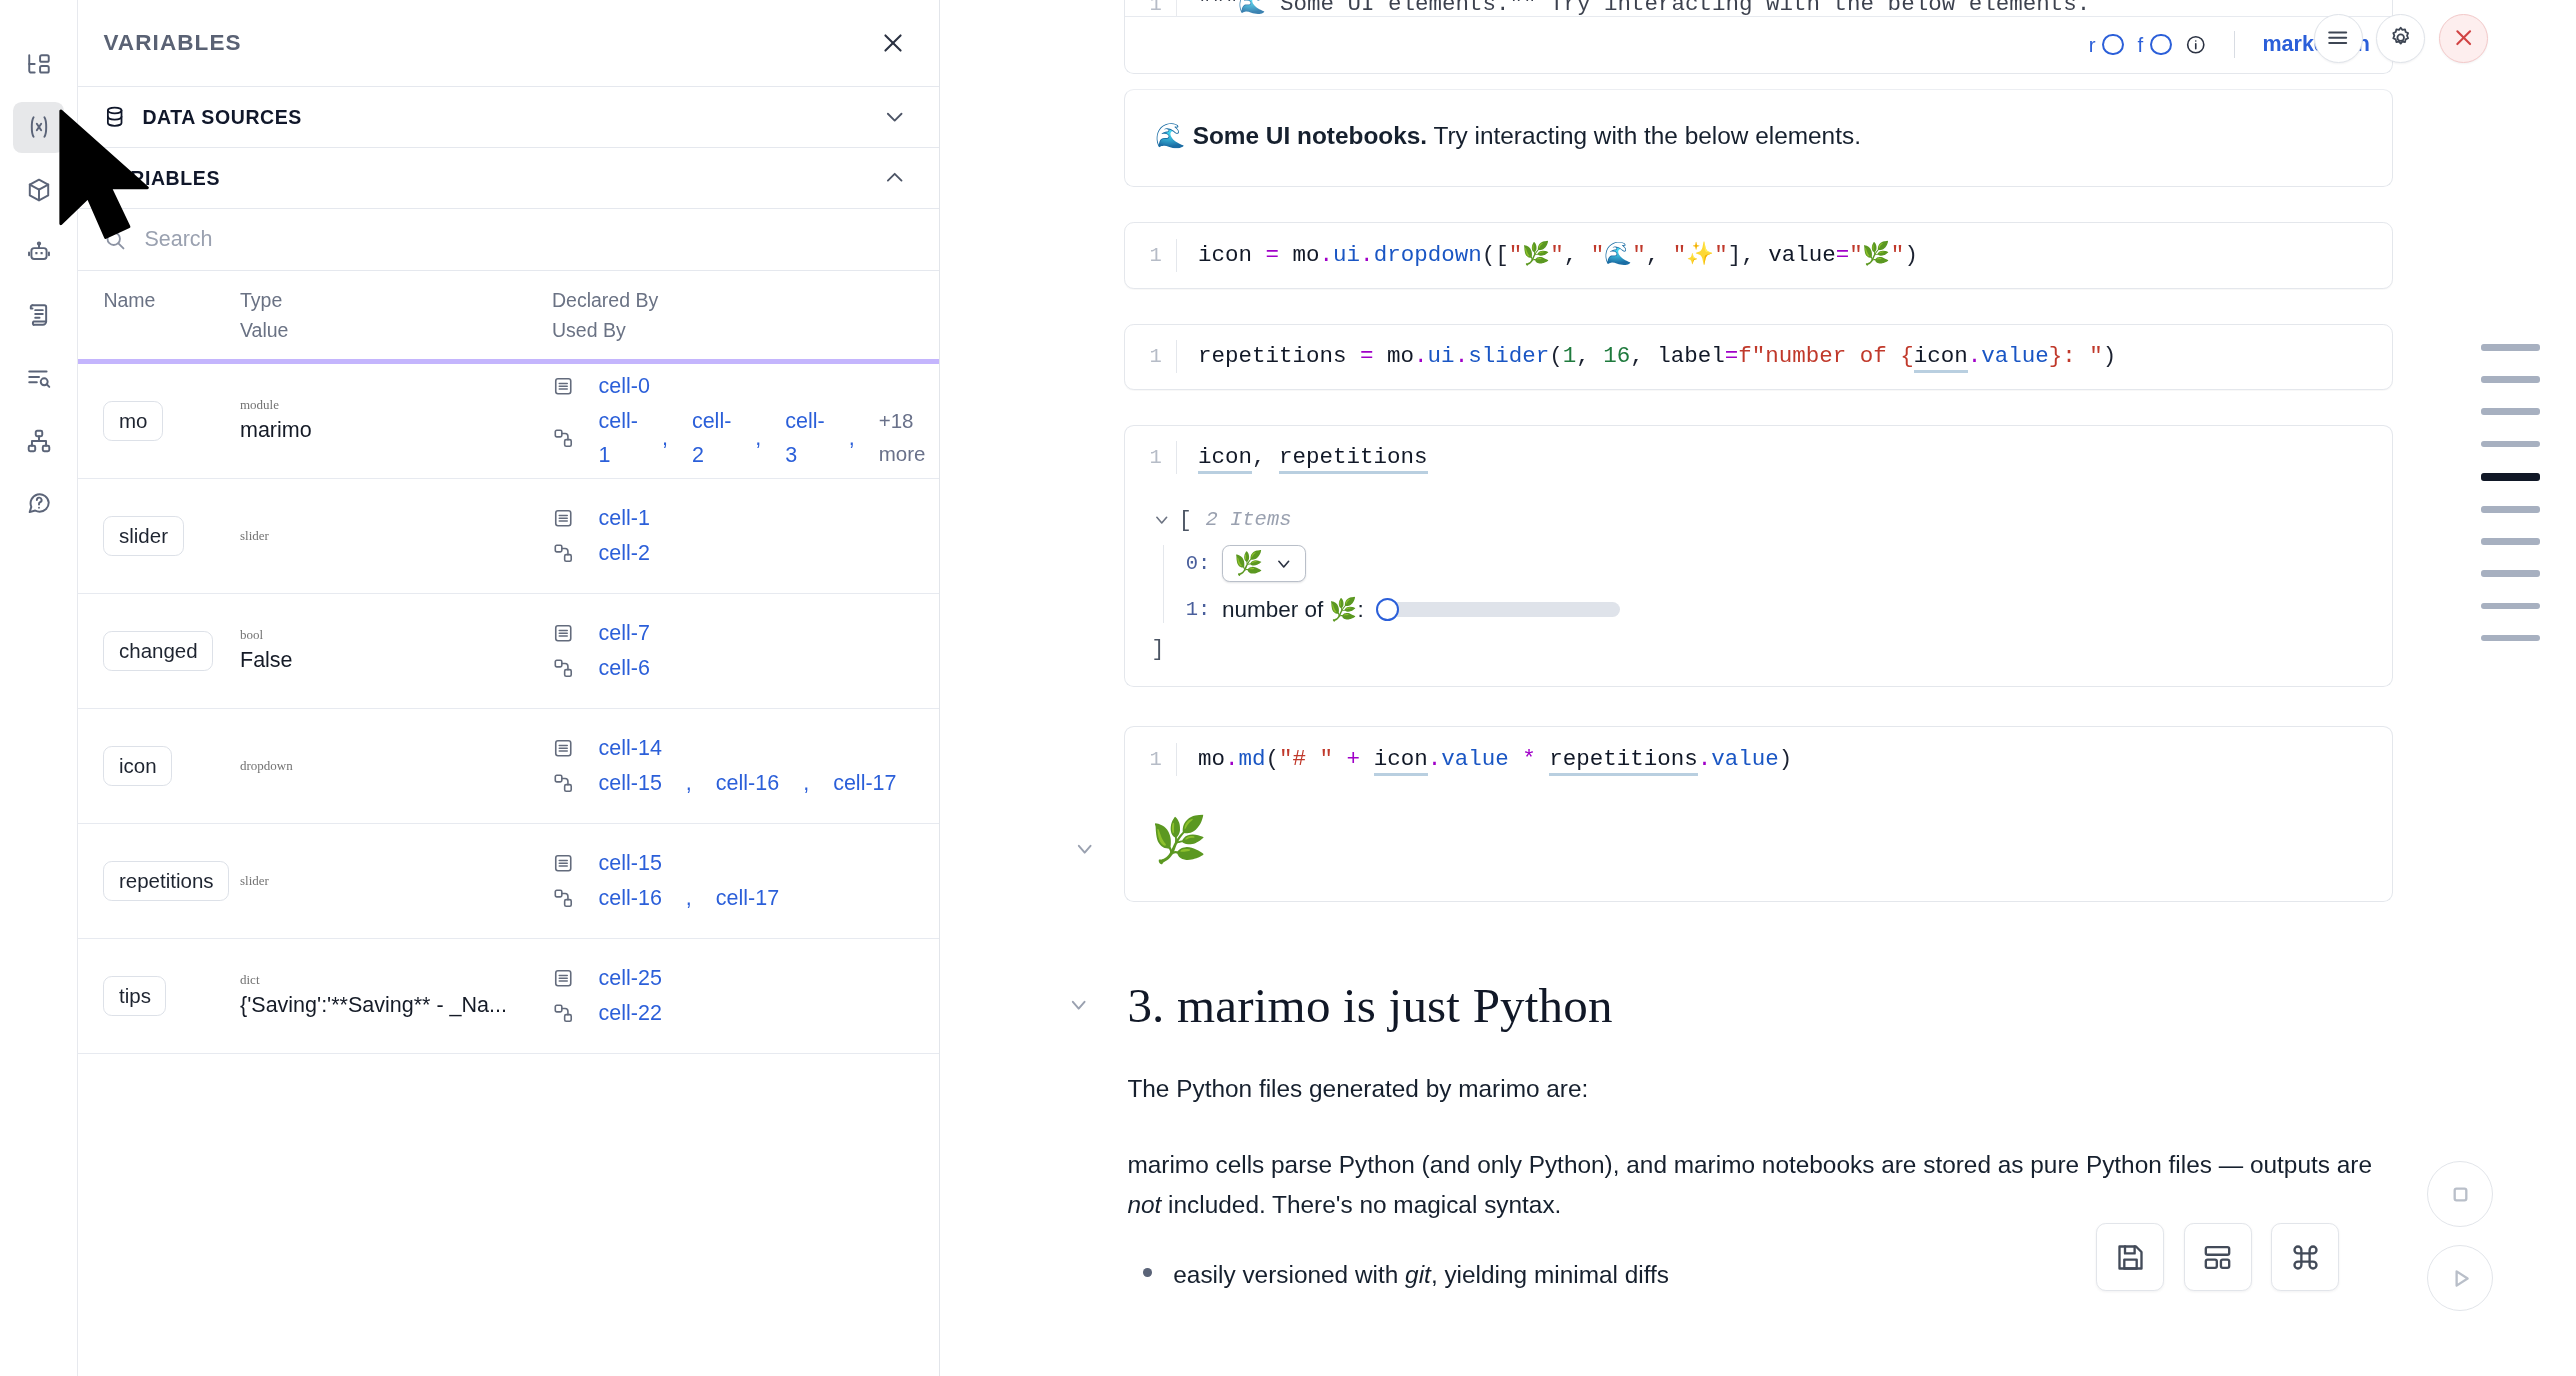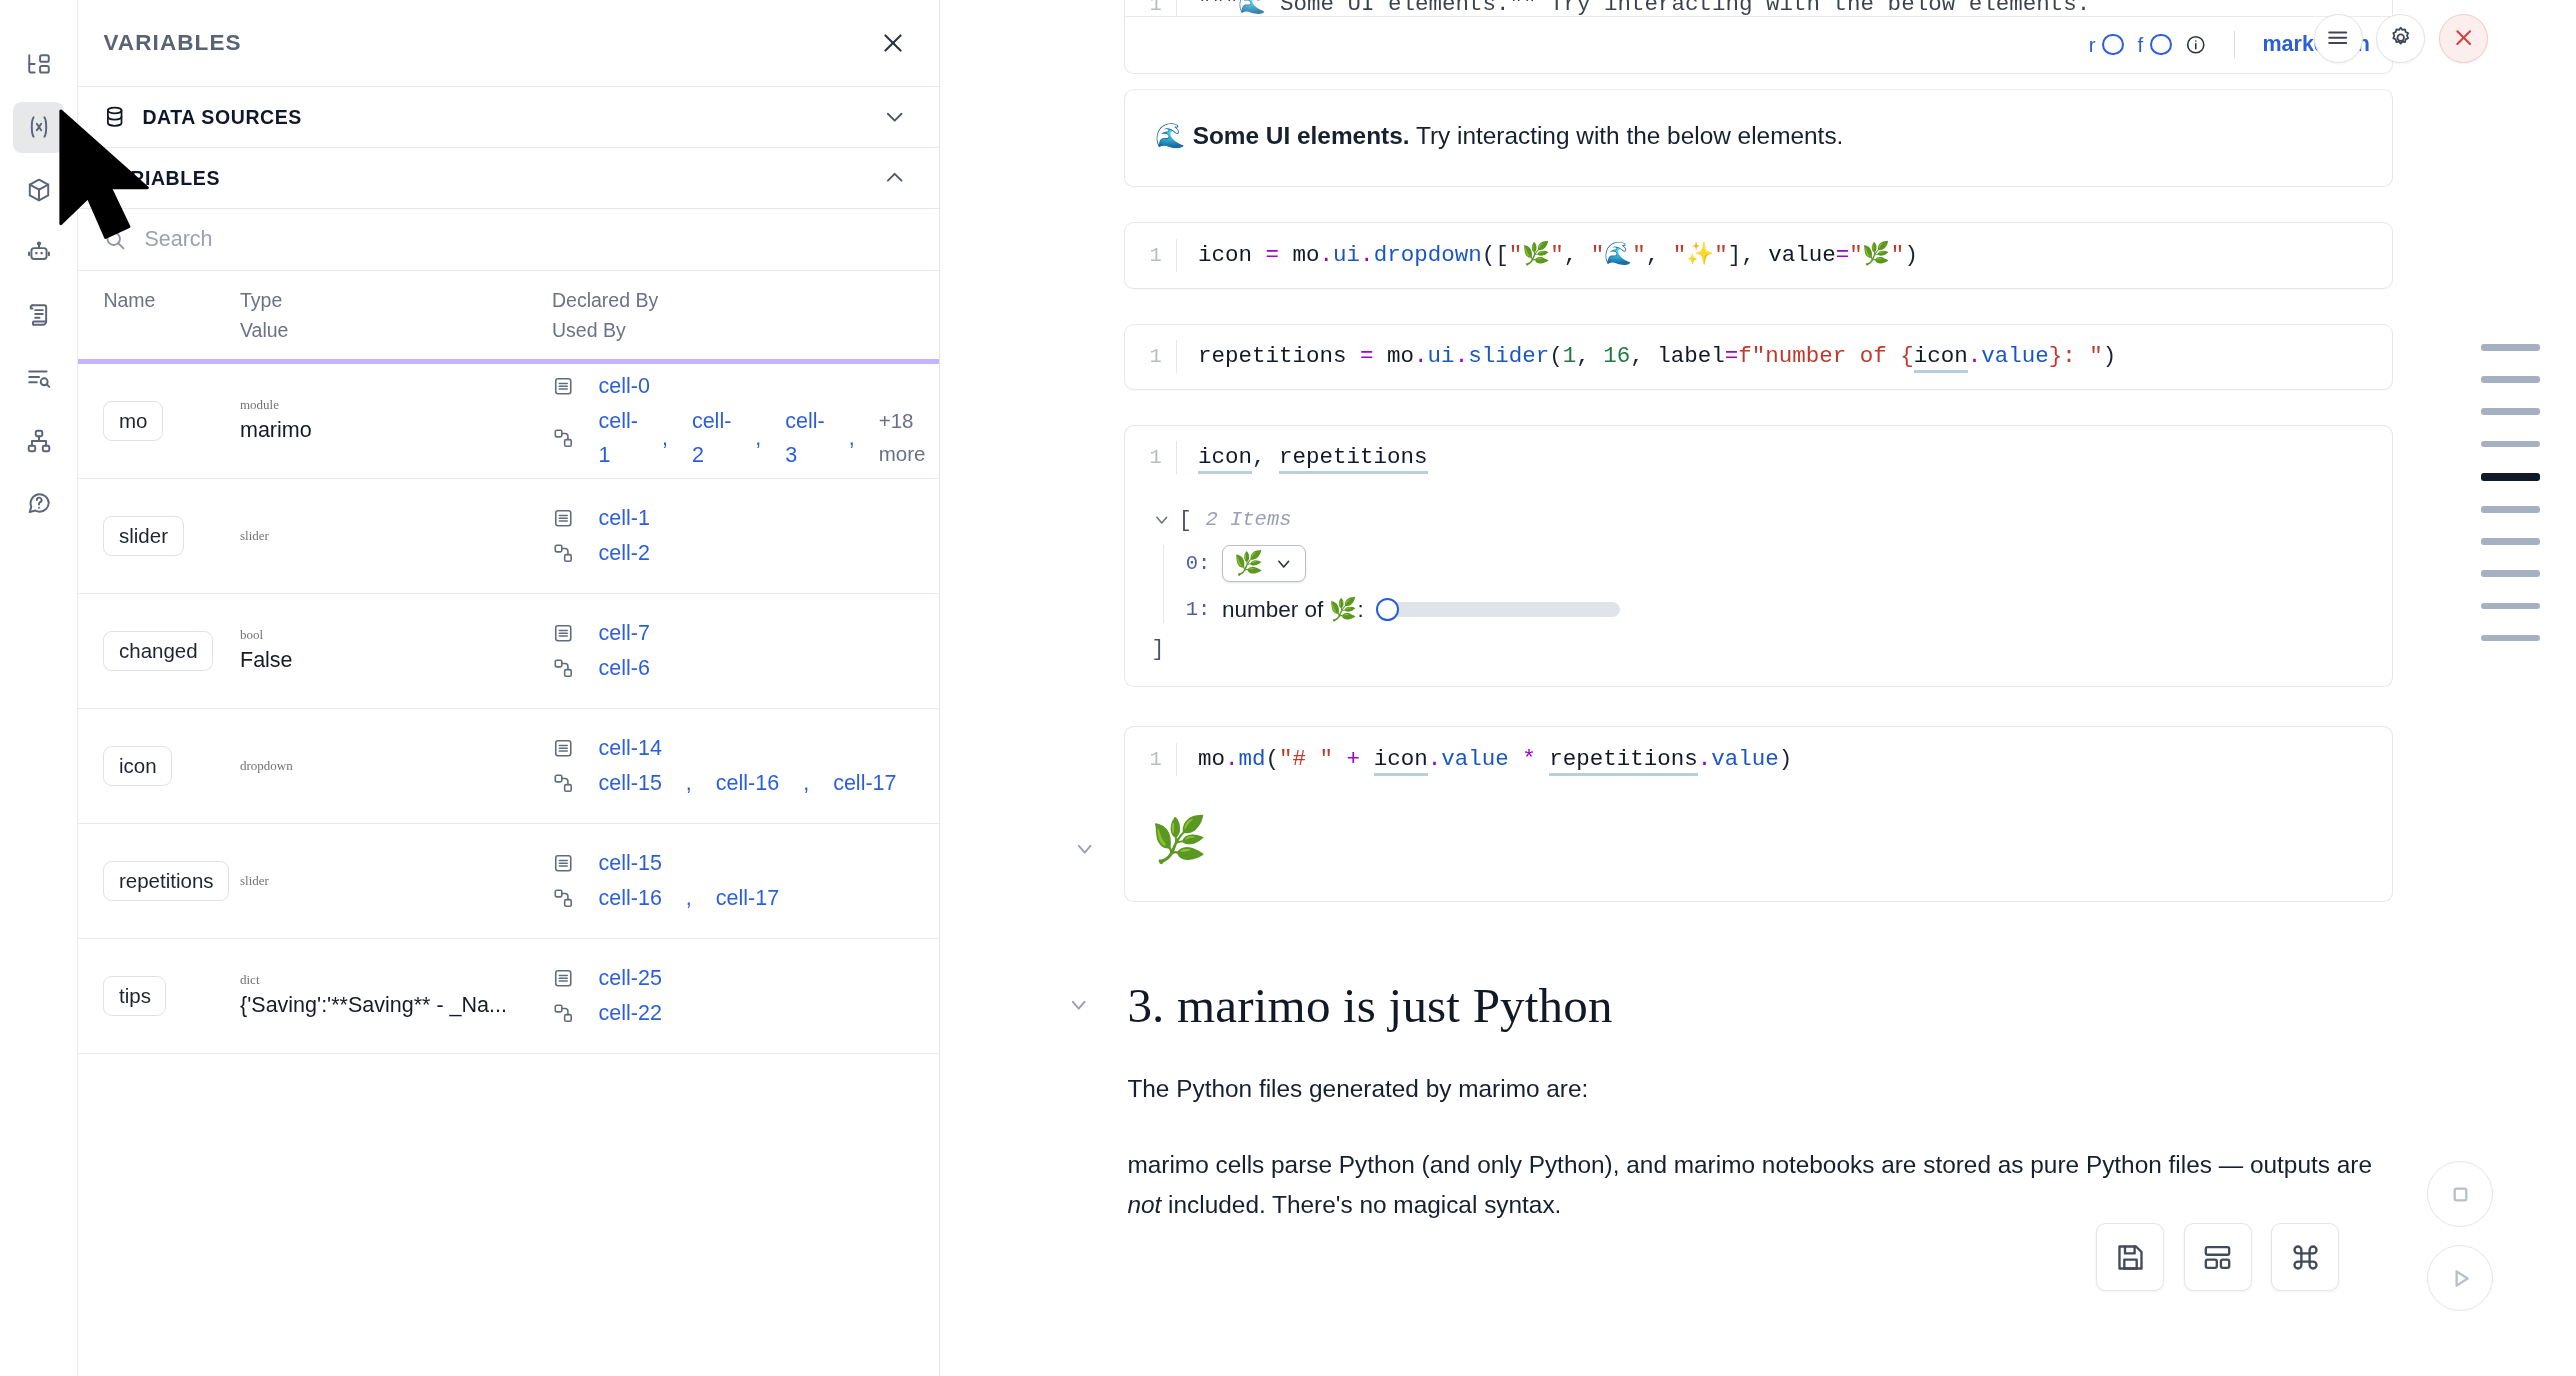--- a/index.html
+++ b/index.html
@@ -660,21 +660,21 @@
         <svg viewBox="0 0 24 24" fill="none" stroke="currentColor" stroke-width="2" stroke-linecap="round">
             <path d="M6 6l12 12"></path>
             <path d="M18 6L6 18"></path>
           </svg>
       </div>
     </div>
 
     <div class="md-out" style="margin-top:15.6px;">
       <div class="md-text">
         <span>🌊</span>
-        <b>Some UI elements.</b><span> Try interacting with the below elements.</span>
+        <b>Some UI notebooks.</b><span> Try interacting with the below elements.</span>
       </div>
     </div>
 
     <div id="codecells" style="margin-top:35px;">
         <div class="cell" style="margin-bottom: 35px;">
           <div class="code-box">
             <div class="gutter">1</div>
             <div class="codeline"><span class="k-var">icon</span><span class="k-punct"> </span><span class="k-op">=</span><span class="k-punct"> </span><span class="k-var">mo</span><span class="k-op">.</span><span class="k-attr">ui</span><span class="k-op">.</span><span class="k-fn">dropdown</span><span class="k-punct">([</span><span class="k-str">"🌿"</span><span class="k-punct">, </span><span class="k-str">"🌊"</span><span class="k-punct">, </span><span class="k-str">"✨"</span><span class="k-punct">], </span><span class="k-var">value</span><span class="k-op">=</span><span class="k-str">"🌿"</span><span class="k-punct">)</span></div>
           </div>
         </div>
@@ -743,20 +743,24 @@
       <span class="fold">
         <svg viewBox="0 0 24 24" fill="none" stroke="currentColor" stroke-width="2" stroke-linecap="round" stroke-linejoin="round">
             <path d="M6 9l6 7 6-7"></path>
           </svg>
       </span>
       <h1 class="md-h">3. marimo is just Python</h1>
       <div class="md-p">The Python files generated by marimo are:</div>
       <div class="md-p">
         <span>marimo cells parse Python (and only Python), and marimo notebooks are stored as pure Python files — outputs are </span><i>not</i><span> included. There's no magical syntax.</span>
       </div>
+      <div class="md-li">
+        <span class="bullet"></span>
+        <span><span>easily versioned with </span><i>git</i><span>, yielding minimal diffs</span></span>
+      </div>
     </div>
 
     <div class="minimap" id="minimap">
         <div class="mm-tick"></div>
         <div class="mm-tick"></div>
         <div class="mm-tick"></div>
         <div class="mm-tick"></div>
         <div class="mm-tick cur"></div>
         <div class="mm-tick"></div>
         <div class="mm-tick"></div>

